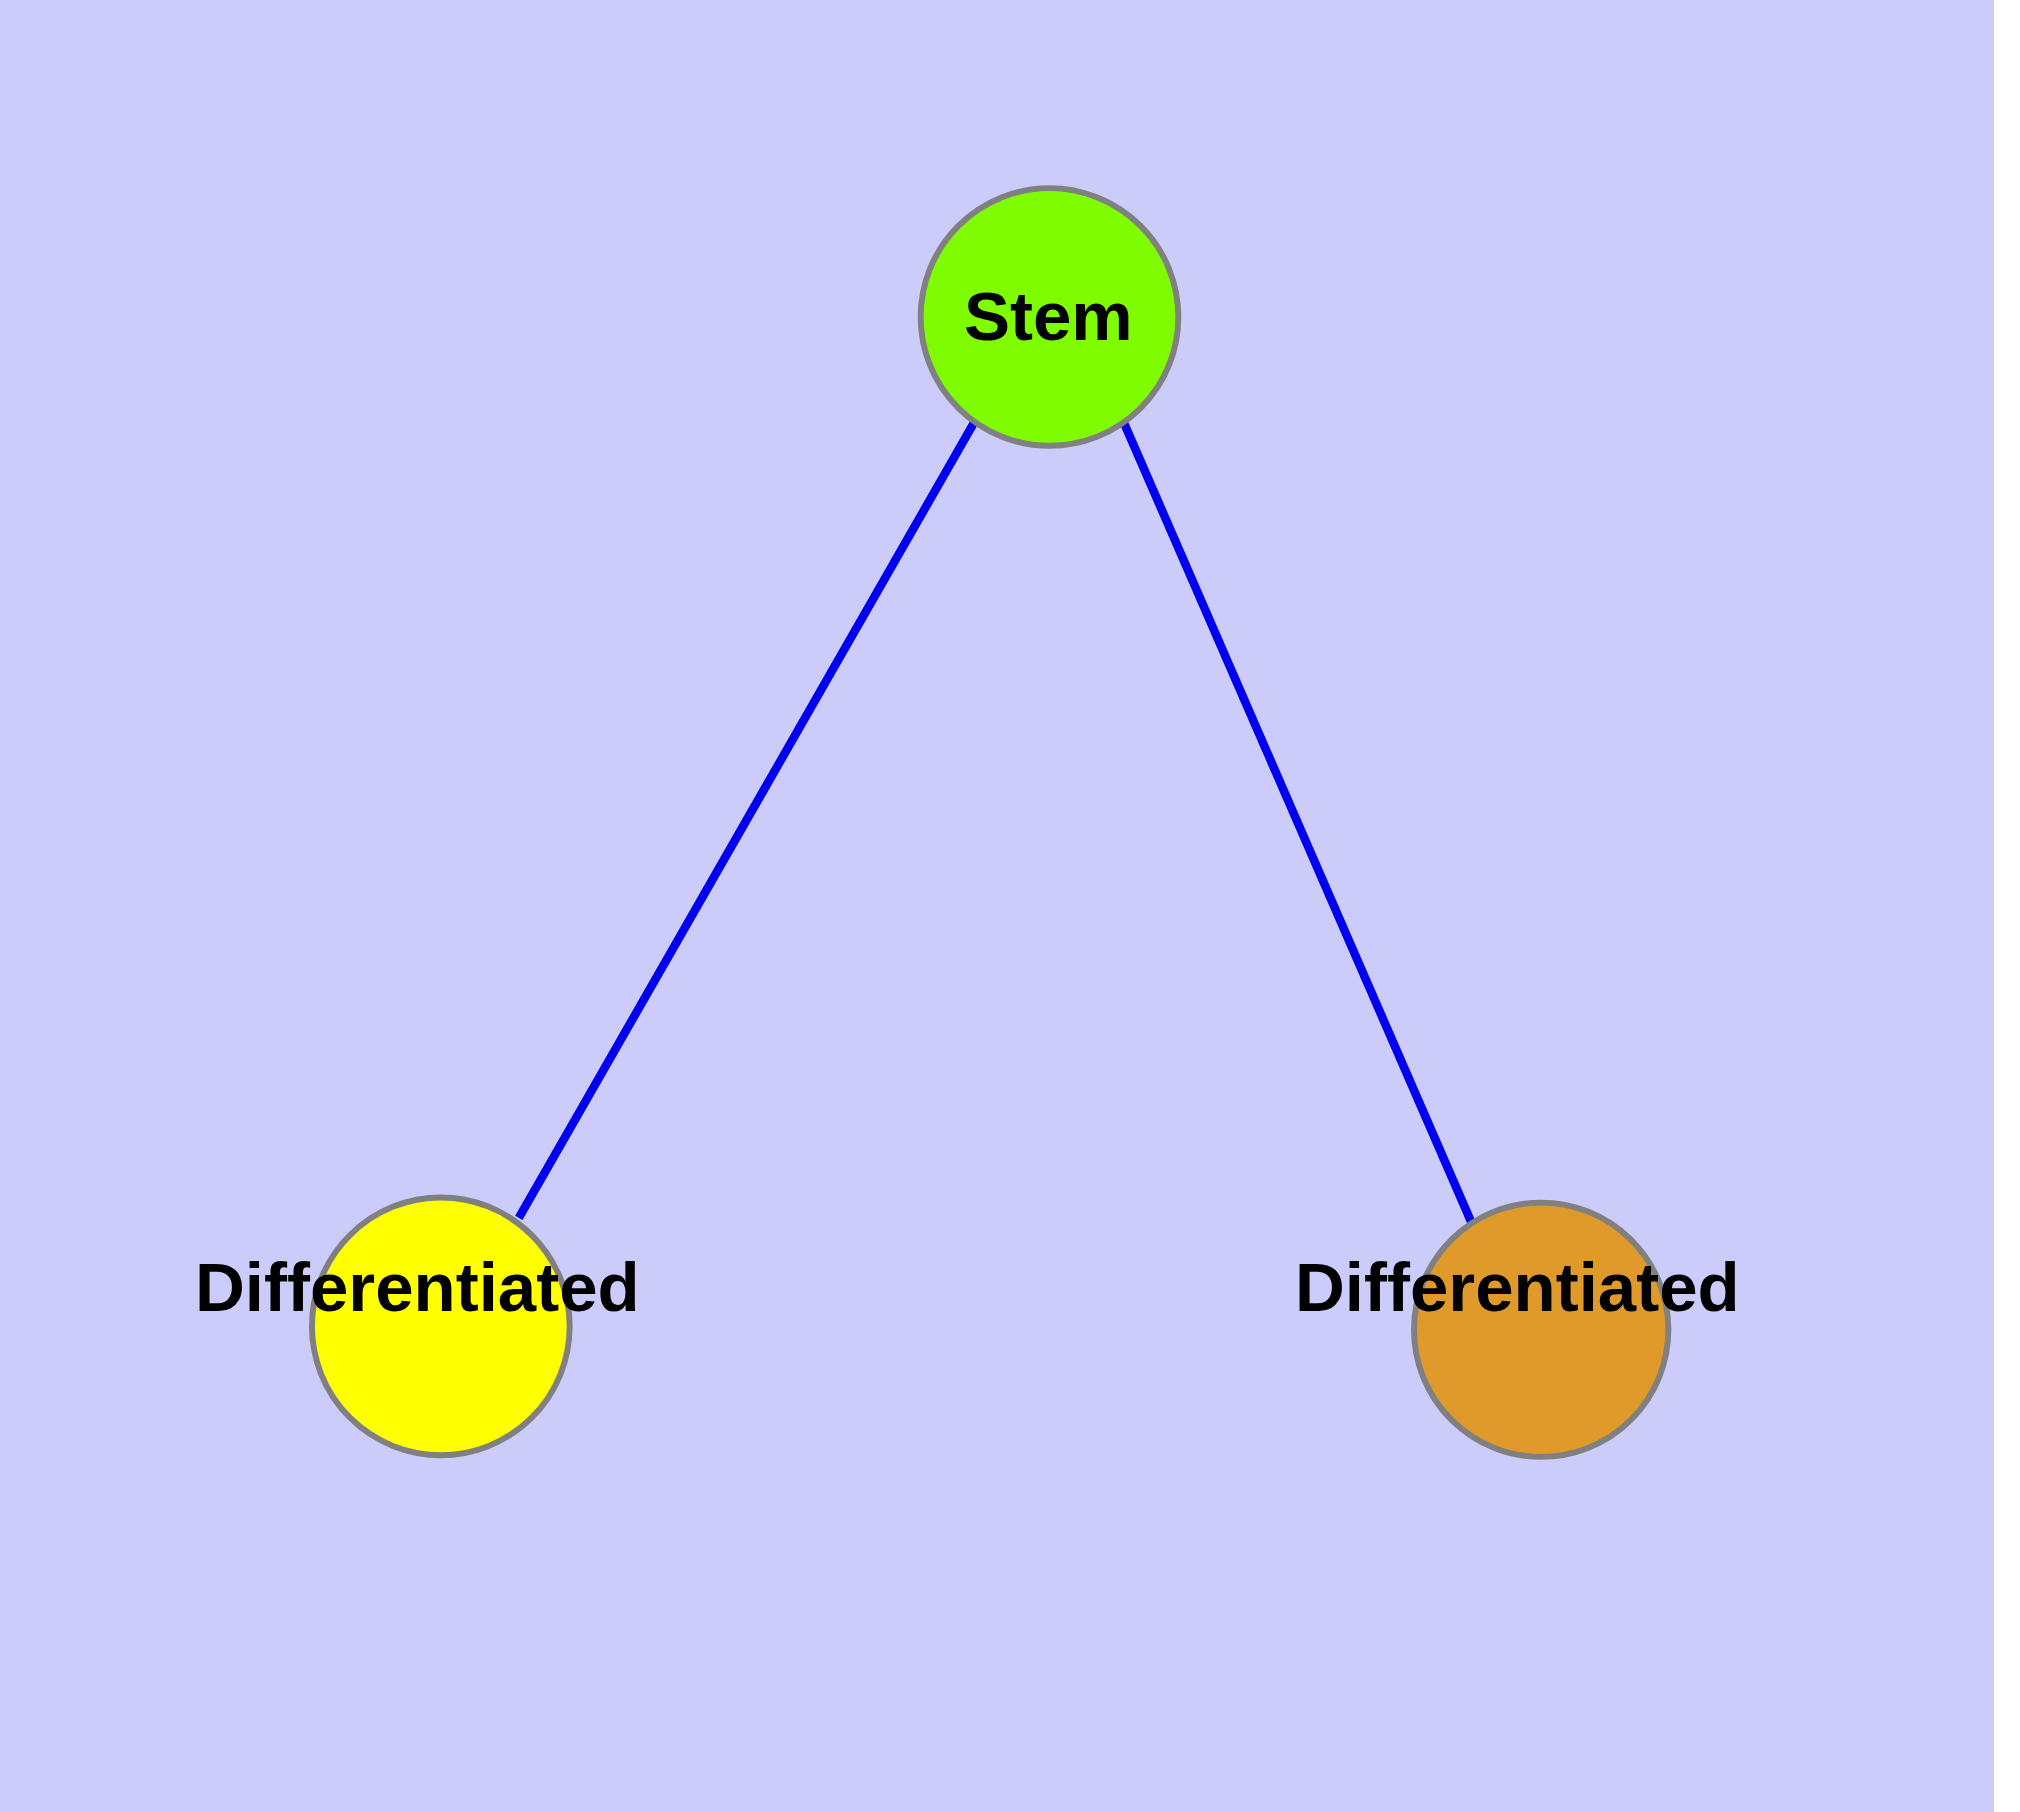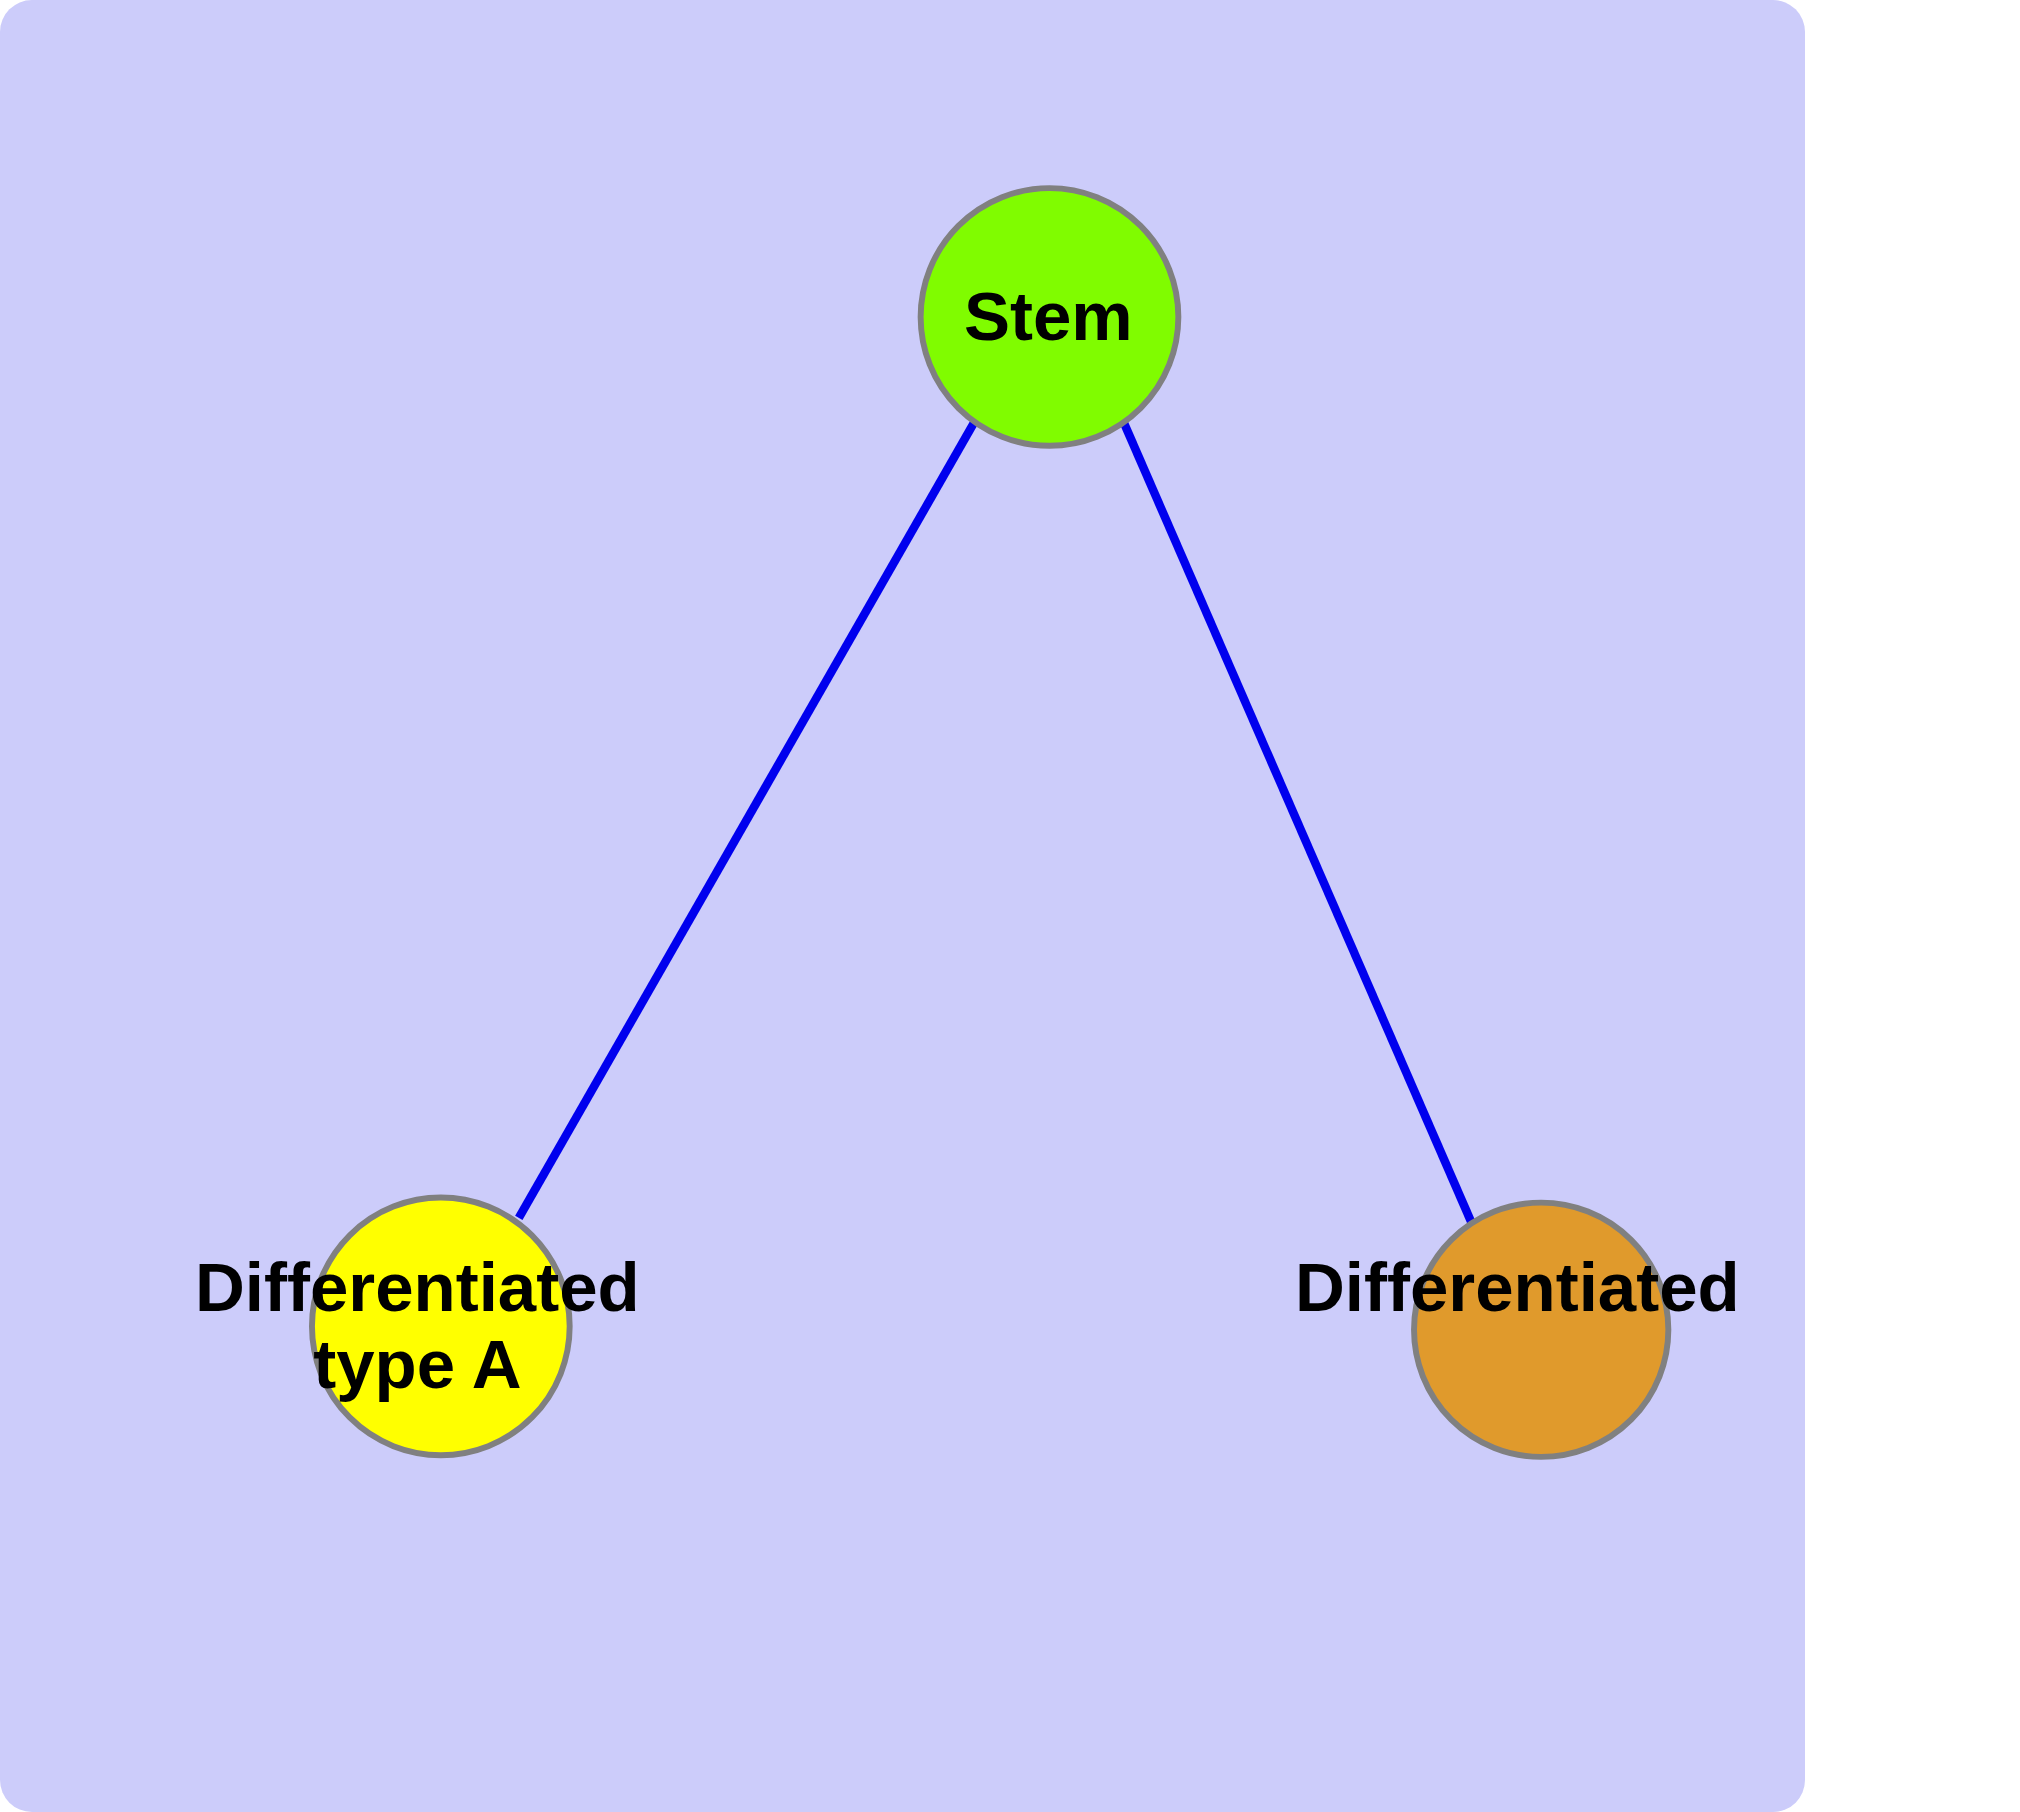--- a/index.html
+++ b/index.html
@@ -34,41 +34,40 @@
     pointer-events: none;
     user-select: none;
   }
   .node-label .label-line {
     display: block;
   }
 </style>
 </head>
 <body>
 
-<div id="canvas" style="width: 1805px; height: 1812px; background: rgb(204, 204, 250); border-radius: 32px;">
+<div id="canvas" style="width: 1994px; height: 1812px; background: rgb(204, 204, 250);">
 
   <svg id="graph-svg" viewBox="0 0 2384 2138" preserveAspectRatio="none" xmlns="http://www.w3.org/2000/svg">
     <g id="edges-layer">
         <line x1="1150" y1="497" x2="612" y2="1437" stroke="#0000ee" stroke-width="10" stroke-linecap="butt"></line>
         <line x1="1325" y1="497" x2="1736" y2="1443" stroke="#0000ee" stroke-width="10" stroke-linecap="butt"></line>
       </g>
     <g id="nodes-layer">
         <circle cx="1238" cy="374" r="152" fill="#80fc00" stroke="#808080" stroke-width="7"></circle>
         <circle cx="520" cy="1565" r="152" fill="#ffff00" stroke="#808080" stroke-width="7"></circle>
         <circle cx="1818" cy="1569" r="150" fill="#e09a2c" stroke="#808080" stroke-width="7"></circle>
       </g>
   </svg>
 
   <div id="labels-layer">
       <div class="node-label" style="font-size: 69px; color: rgb(0, 0, 0); left: 964px; top: 278px;">
         <span class="label-line">Stem</span>
       </div>
       <div class="node-label" style="font-size: 69px; color: rgb(0, 0, 0); left: 195px; top: 1249px;">
         <span class="label-line">Differentiated</span>
-        <span class="label-line">type A</span>
       </div>
       <div class="node-label" style="font-size: 69px; color: rgb(0, 0, 0); left: 1295px; top: 1249px;">
         <span class="label-line">Differentiated</span>
       </div>
     </div>
 
 </div>
 
 
 </body></html>

